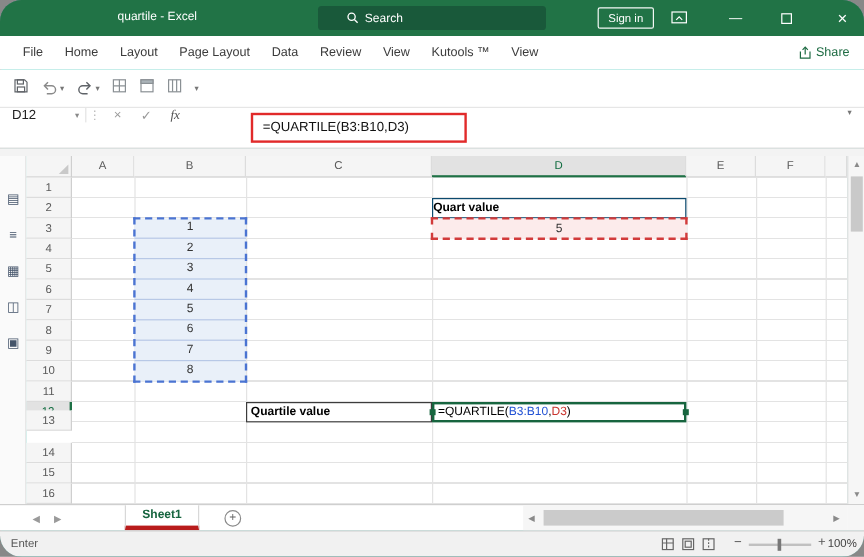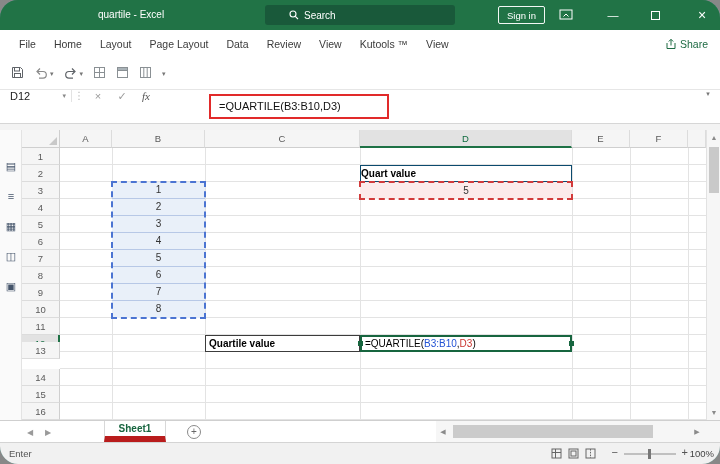--- a/index.html
+++ b/index.html
@@ -117,21 +117,21 @@
   .vs-up { top:0; } .vs-down { bottom:0; }
   .vs-thumb { position:absolute; left:2px; top:17px; width:10px; height:46px; background:#c9c9c9; }
 
   
   .sheetbar { position:absolute; left:0; top:420px; width:720px; height:22px; background:#fff;
               border-top:1px solid #cfcfcf; }
   .sb-nav { position:absolute; top:7px; font-size:8px; color:#9a9a9a; }
   .sb-navL { left:27px; } .sb-navR { left:45px; }
   .sheet-tab { position:absolute; left:104px; top:0; width:62px; height:21px; display:flex; align-items:center;
                justify-content:center; font-size:10px; font-weight:bold; color:#17653f; background:#fff;
-               border-left:1px solid #d8d8d8; border-right:1px solid #d8d8d8; border-bottom:6px solid #b91c1c; }
+               border-left:1px solid #d8d8d8; border-right:1px solid #d8d8d8; border-bottom:4px solid #b91c1c; }
   .add-sheet { position:absolute; left:187px; top:4px; width:14px; height:14px; border:1px solid #8a8a8a;
                border-radius:50%; color:#666; font-size:10px; line-height:12px; text-align:center; }
   .hscroll { position:absolute; left:436px; top:421px; width:270px; height:21px; background:#f6f6f6;
              display:flex; align-items:center; }
   .hs-arrow { width:14px; text-align:center; font-size:7px; color:#8a8a8a; }
   .hs-right { position:absolute; right:2px; }
   .hs-thumb { height:13px; width:200px; background:#cbcbcb; margin-left:3px; }
   .sb-corner { position:absolute; left:706px; top:421px; width:14px; height:21px; background:#f6f6f6; }
 
   

